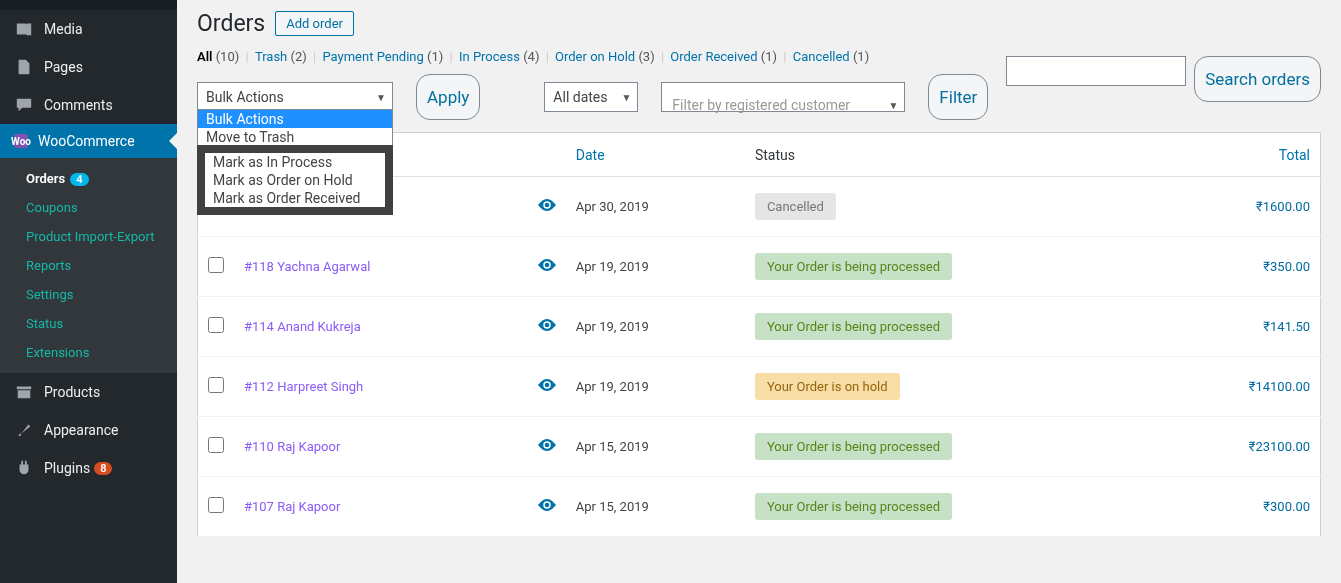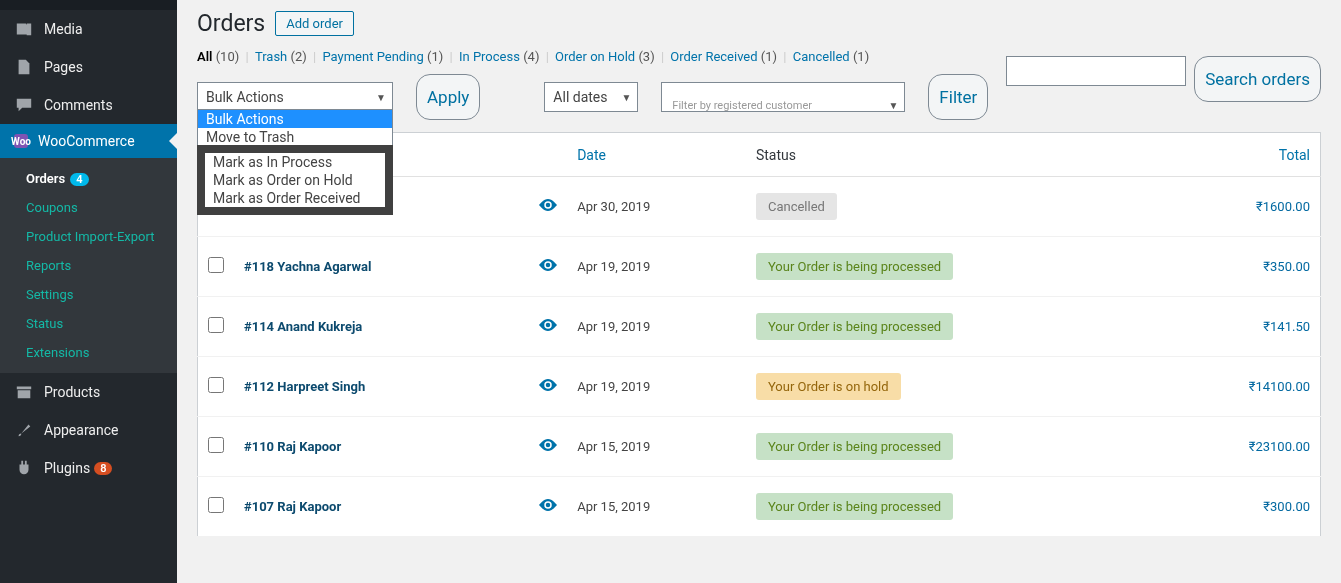--- a/index.html
+++ b/index.html
@@ -27,31 +27,31 @@
 .subsubsub span.sep{color:#ccc;margin:0 3px}
 .actions-row{display:flex;align-items:center;gap:23px;margin-bottom:12px}
 .select-wrap{position:relative}
 .select-box{border:1px solid #7e8993;background:#fff;padding:2px 22px 2px 8px;font-size:14px;height:30px;display:flex;align-items:center;min-width:80px;position:relative;cursor:pointer}
 .select-box::after{content:"▼";position:absolute;right:6px;font-size:10px;color:#555}
 .dropdown{position:absolute;top:27px;left:0;width:196px;background:#fff;border:1px solid #7e8993;z-index:20}
 .dd-item{padding:1px 8px;cursor:pointer;font-size:14px}
 .dd-item.hl{background:#1e90ff;color:#fff}
 .dd-group{border:8px solid #404040;margin:-1px}
 .btn{border:1px solid #7e8993;background:#f3f5f6;padding:0 10px;height:46px;font-size:17px;cursor:pointer;border-radius:14px;color:#0071a1}
-.cust-filter{border:1px solid #7e8993;background:#fff;color:#999;padding:16px 22px 0 10px;height:30px;min-width:244px;display:flex;align-items:center;position:relative;font-size:11px}
+.cust-filter{border:1px solid #7e8993;background:#fff;color:#999;padding:16px 22px 0 10px;height:30px;min-width:244px;display:flex;align-items:center;position:relative;font-size:14px}
 .cust-filter::after{content:"▼";position:absolute;right:6px;font-size:10px;color:#555}
 .top-right{position:absolute;right:20px;top:56px;display:flex;gap:8px}
 .search-input{border:1px solid #7e8993;background:#fff;height:30px;width:180px;padding:0 6px}
 .table{width:100%;border-collapse:collapse;background:#fff;border:1px solid #ccd0d4}
 .table th{text-align:left;padding:12px 10px;font-weight:400;font-size:14px;color:#0073aa;border-bottom:1px solid #e1e1e1}
 .table th.status-h{color:#32373c}
 .table th:last-child{text-align:right}
 .table td{padding:16px 10px;border-bottom:1px solid #f1f1f1;vertical-align:middle}
 .table td:last-child{text-align:right;color:#0369a1}
-.ord-link{color:#0c4a6e;font-weight:700;cursor:pointer}
+.ord-link{color:#8b5cf6;font-weight:400;cursor:pointer}
 .chk{width:34px}
 .eye{color:#0073aa;cursor:pointer;width:50px;text-align:right}
 .eye svg{width:18px;height:14px;fill:#0073aa}
 .status-pill{display:inline-block;padding:6px 12px;border-radius:3px;font-size:13px}
 .st-cancelled{background:#e5e5e5;color:#777}
 .st-processed{background:#c6e1c6;color:#5b841b}
 .st-hold{background:#f8dda7;color:#94660c}
 input[type=checkbox]{width:16px;height:16px;border:1px solid #7e8993}
 </style>
 </head>

